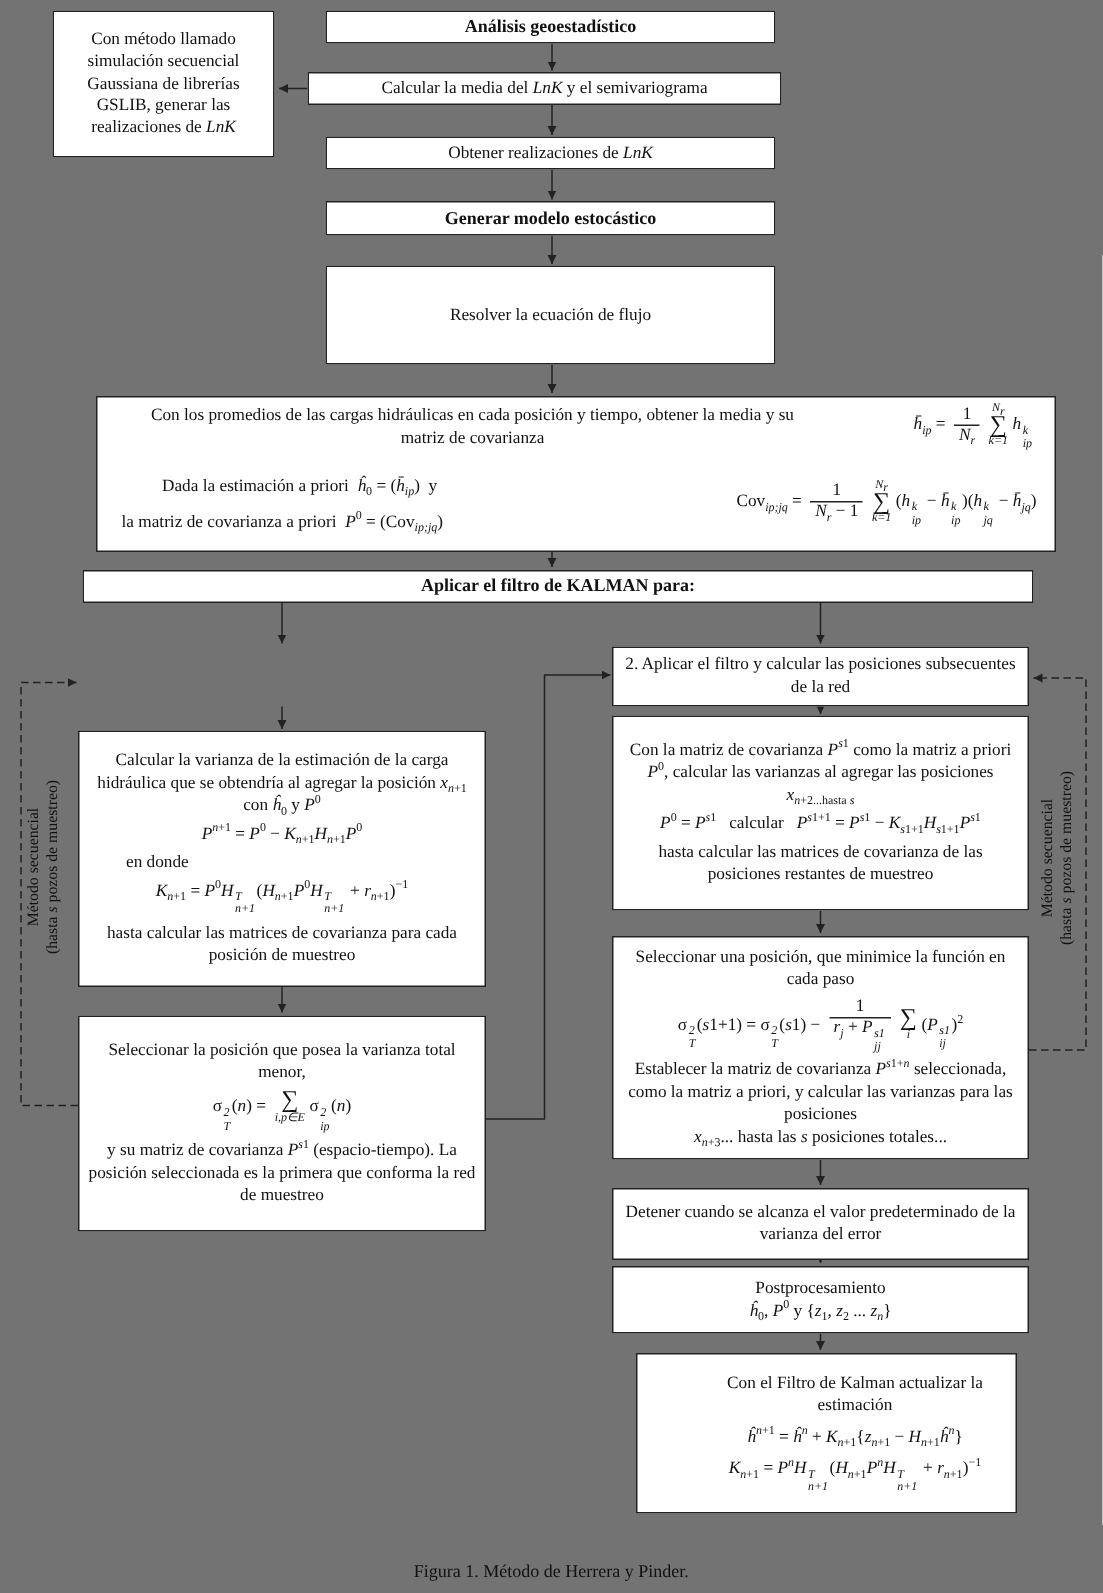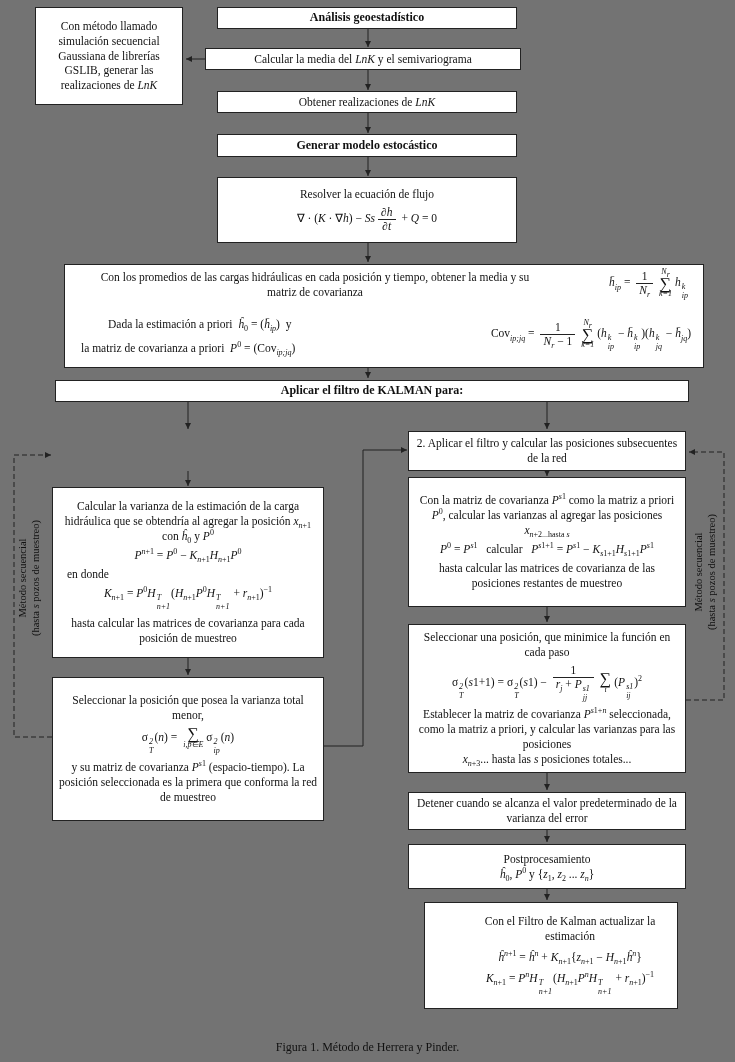--- a/index.html
+++ b/index.html
@@ -9,21 +9,21 @@
   }
   .connectors{position:absolute;left:0;top:0;}
   .box{
     position:absolute;border:1px solid #222;background:#fff;box-sizing:border-box;
     display:flex;flex-direction:column;justify-content:center;align-items:center;
     text-align:center;padding:3px 6px;font-size:11.5px;line-height:1.3;
   }
   .bold{font-weight:bold;font-size:12px;}
   .box .para{width:100%;}
   .gap4{margin-top:4px;} .gap6{margin-top:6px;}
-  .left-align{align-self:flex-start;text-align:center;margin-left:8px;}
+  .left-align{align-self:flex-start;text-align:center;margin-left:25px;}
   sub,sup{font-size:8px;line-height:0;}
   .frac{display:inline-block;vertical-align:middle;text-align:center;margin:0 3px;}
   .frac .num{display:block;border-bottom:1px solid #222;padding:0 3px;line-height:1.15;}
   .frac .den{display:block;padding:0 3px;line-height:1.15;}
   .sum{display:inline-flex;flex-direction:column;align-items:center;vertical-align:middle;line-height:1;margin:0 3px;}
   .sum .sig{font-size:16px;line-height:0.85;}
   .sum .lim{font-size:8px;line-height:1.1;font-style:italic;}
   .ss{display:inline-flex;flex-direction:column;align-items:flex-start;vertical-align:-3px;font-size:8px;line-height:1.1;font-style:italic;margin:0 1px;}
   .prom{display:block;text-align:left;}
   .prom > div{position:absolute;}
@@ -85,21 +85,20 @@
   <div class="box" style="left:217px;top:91px;width:300px;height:22px;">
     <div class="para">Obtener realizaciones de <i>LnK</i></div>
   </div>
 
   <div class="box bold" style="left:217px;top:134px;width:300px;height:23px;">
     <div class="para">Generar modelo estocástico</div>
   </div>
 
   <div class="box" style="left:217px;top:177px;width:300px;height:66px;">
     <div class="para">Resolver la ecuación de flujo</div>
-    <div class="para gap4">∇ · (<i>K</i> · ∇<i>h</i>) − <i>Ss</i><span class="frac"><span class="num">∂<i>h</i></span><span class="den">∂<i>t</i></span></span> + <i>Q</i> = 0</div>
   </div>
 
   <div class="box prom" style="left:64px;top:264px;width:640px;height:104px;">
     <div class="prom-line1">Con los promedios de las cargas hidráulicas en cada posición y tiempo, obtener la media y su matriz de covarianza</div>
     <div class="prom-fmedia"><i>h̄</i><sub><i>ip</i></sub> = <span class="frac"><span class="num">1</span><span class="den"><i>N<sub>r</sub></i></span></span><span class="sum">
           <span class="lim">N<sub>r</sub></span>
           <span class="sig">∑</span>
           <span class="lim">k=1</span>
         </span><i>h</i><span class="ss">
           <span>k</span>
@@ -182,21 +181,21 @@
           <span class="sig">∑</span>
           <span class="lim">i</span>
         </span>(<i>P</i><span class="ss">
           <span>s1</span>
           <span>ij</span>
         </span>)<sup>2</sup></div>
     <div class="para gap4">Establecer la matriz de covarianza <i>P</i><sup><i>s</i>1+<i>n</i></sup> seleccionada, como la matriz a priori, y calcular las varianzas para las posiciones</div>
     <div class="para"><i>x</i><sub><i>n</i>+3</sub>... hasta las <i>s</i> posiciones totales...</div>
   </div>
 
-  <div class="box" style="left:408px;top:792px;width:278px;height:38px;">
+  <div class="box" style="left:408px;top:792px;width:278px;height:48px;">
     <div class="para">Detener cuando se alcanza el valor predeterminado de la varianza del error</div>
   </div>
 
   <div class="box" style="left:408px;top:844px;width:278px;height:45px;">
     <div class="para">Postprocesamiento</div>
     <div class="para"><i>ĥ</i><sub>0</sub>, <i>P</i><sup>0</sup> y {<i>z</i><sub>1</sub>, <i>z</i><sub>2</sub> ... <i>z<sub>n</sub></i>}</div>
   </div>
 
   <div class="box" style="left:424px;top:902px;width:254px;height:107px;padding-left:44px;">
     <div class="para">Con el Filtro de Kalman actualizar la estimación</div>

